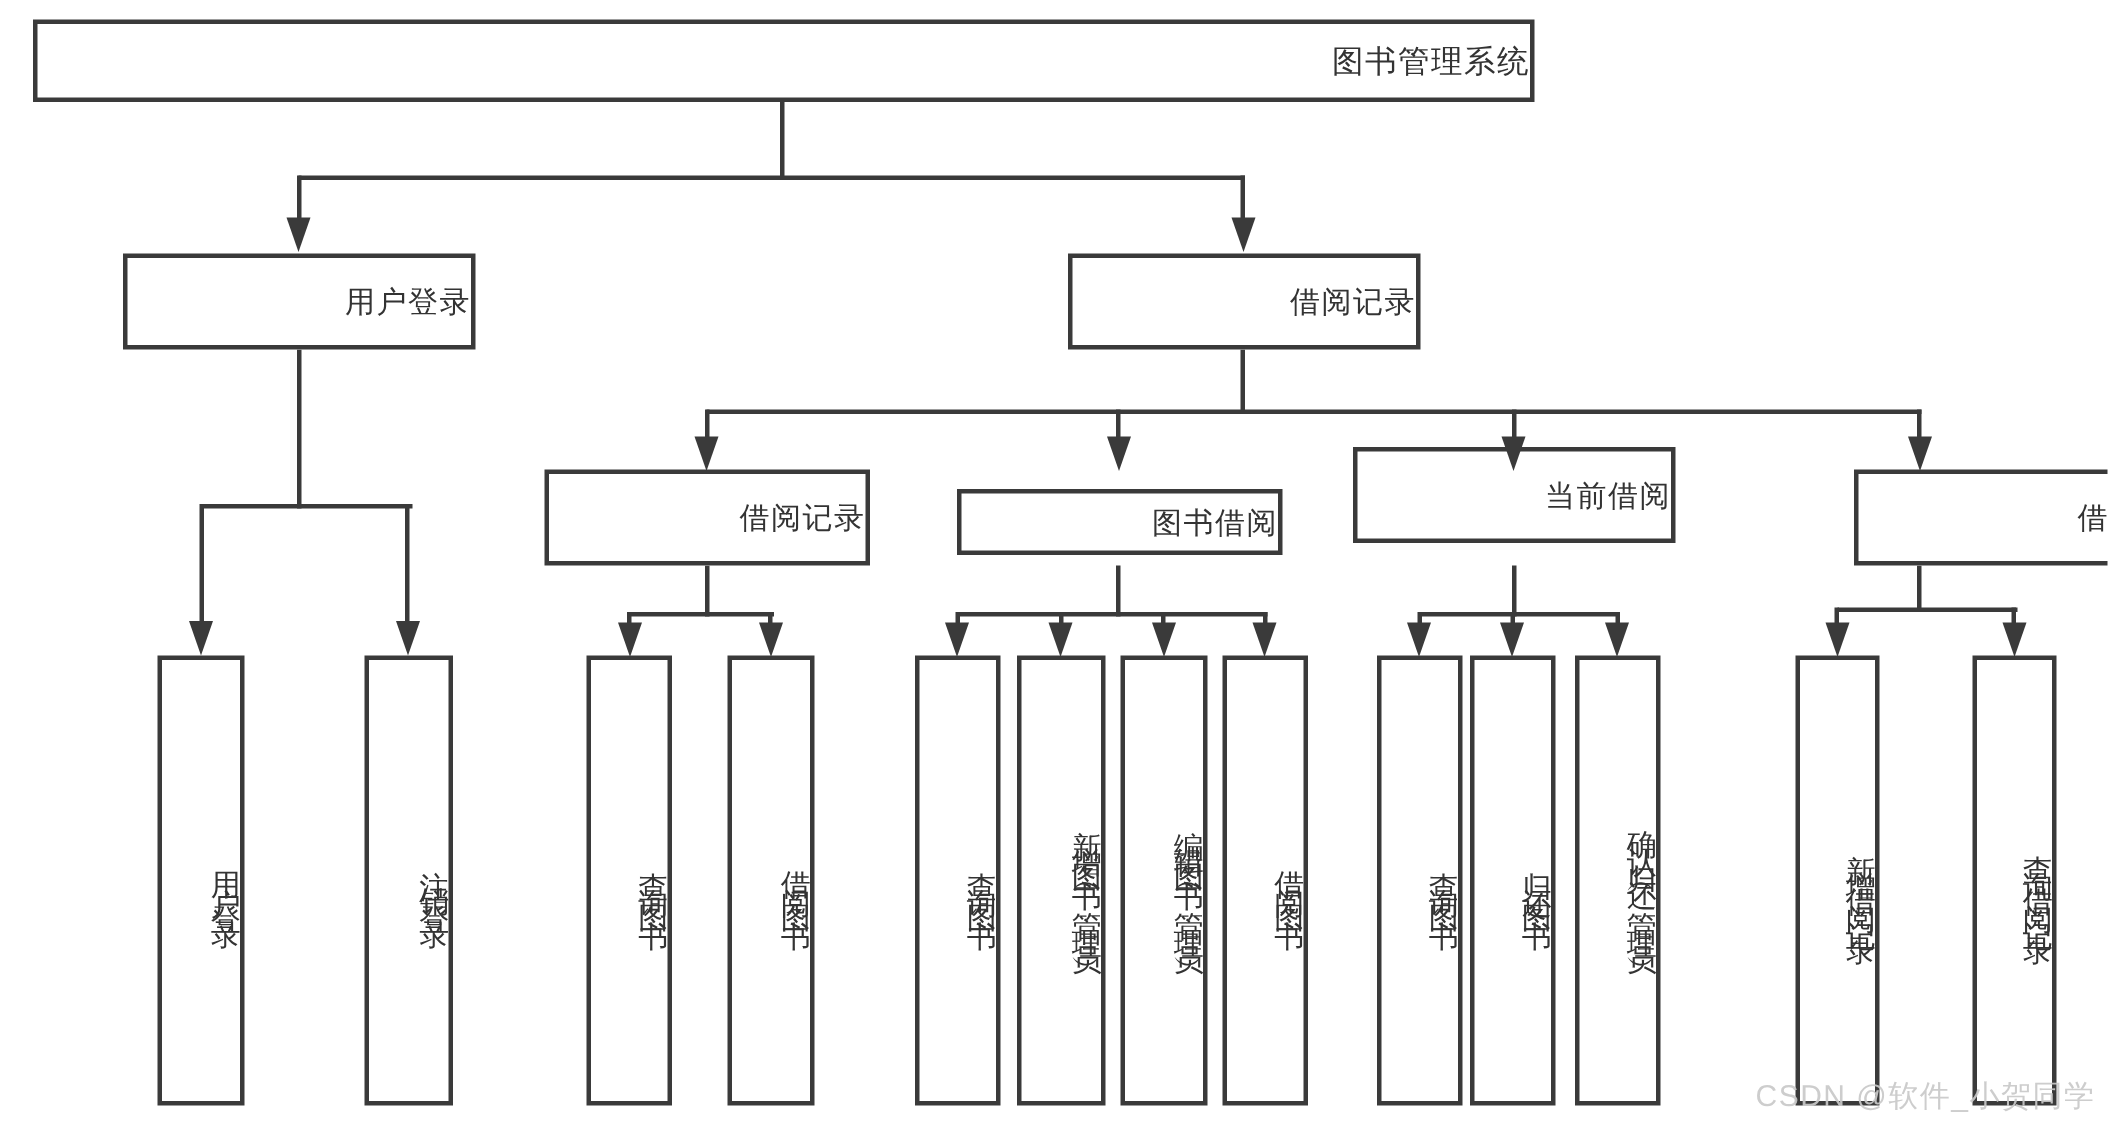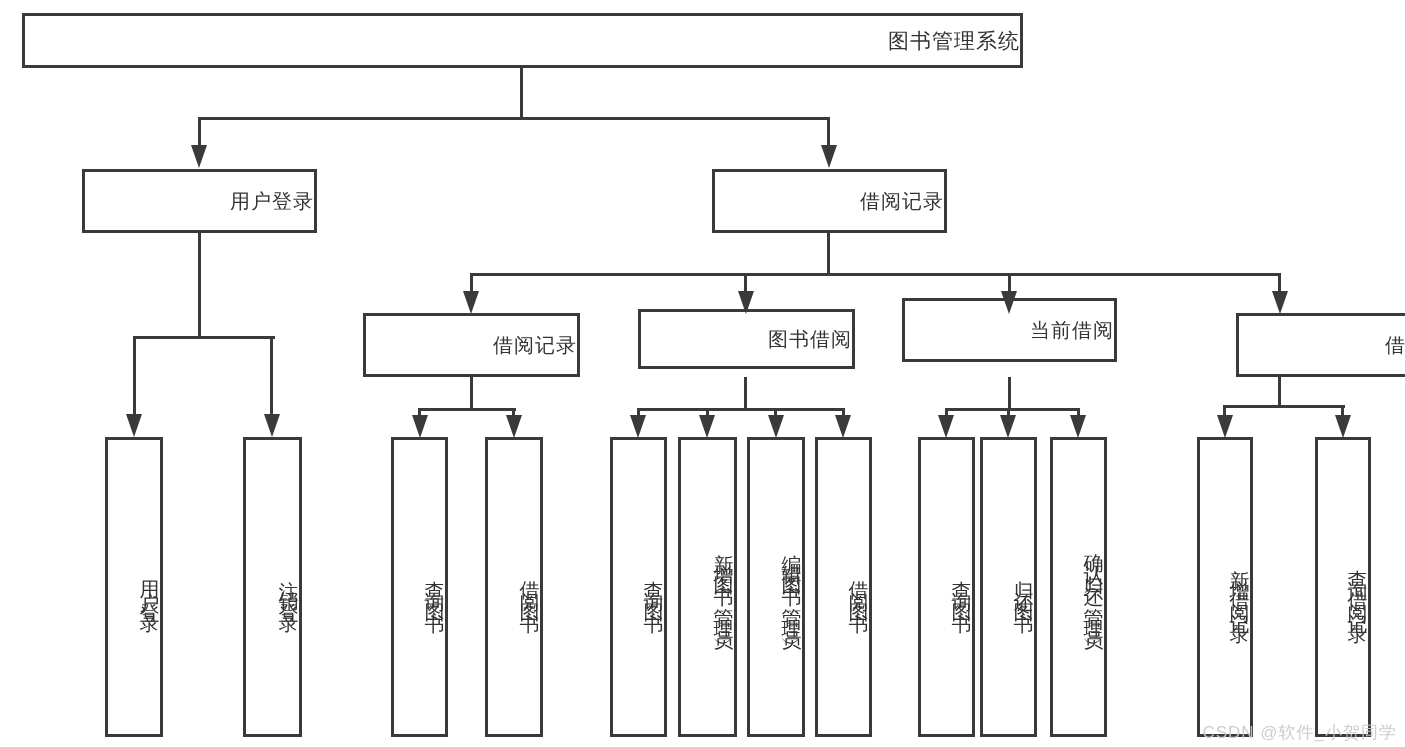--- a/index.html
+++ b/index.html
@@ -27,21 +27,21 @@
   }
   .vl{position:absolute;width:3px;background:var(--line);z-index:1}
   .hl{position:absolute;height:3px;background:var(--line);z-index:1}
   .ar{
     position:absolute;width:0;height:0;z-index:3;
     border-left:8px solid transparent;border-right:8px solid transparent;
     border-top:23px solid var(--line);
   }
   .watermark{
     position:absolute;right:8px;bottom:3px;z-index:10;
-    font-size:17px;color:var(--wm);opacity:.92;letter-spacing:1px;
+    font-size:20px;color:var(--wm);opacity:.92;letter-spacing:1px;
     pointer-events:none;
   }
 </style>
 </head>
 <body>
 
 <div class="canvas">
 
   <div class="box root" style="left:22px;top:13px;width:1001px;height:55px">
     <span>图书管理系统</span>
@@ -75,21 +75,21 @@
   <div class="vl" style="left:744px;top:273px;height:21px"></div>
   <div class="ar" style="left:738px;top:291px"></div>
   <div class="vl" style="left:1008px;top:273px;height:21px"></div>
   <div class="ar" style="left:1001px;top:291px"></div>
   <div class="vl" style="left:1278px;top:273px;height:21px"></div>
   <div class="ar" style="left:1272px;top:291px"></div>
 
   <div class="box" style="left:363px;top:313px;width:217px;height:64px">
     <span>借阅记录</span>
   </div>
-  <div class="box" style="left:638px;top:309px;width:217px;height:60px">
+  <div class="box" style="left:638px;top:326px;width:217px;height:44px">
     <span>图书借阅</span>
   </div>
   <div class="box" style="left:902px;top:298px;width:215px;height:64px">
     <span>当前借阅</span>
   </div>
   <div class="box" style="left:1236px;top:313px;width:236px;height:64px">
     <span>借阅记录</span>
   </div>
 
   <div class="vl" style="left:470px;top:377px;height:34px"></div>

